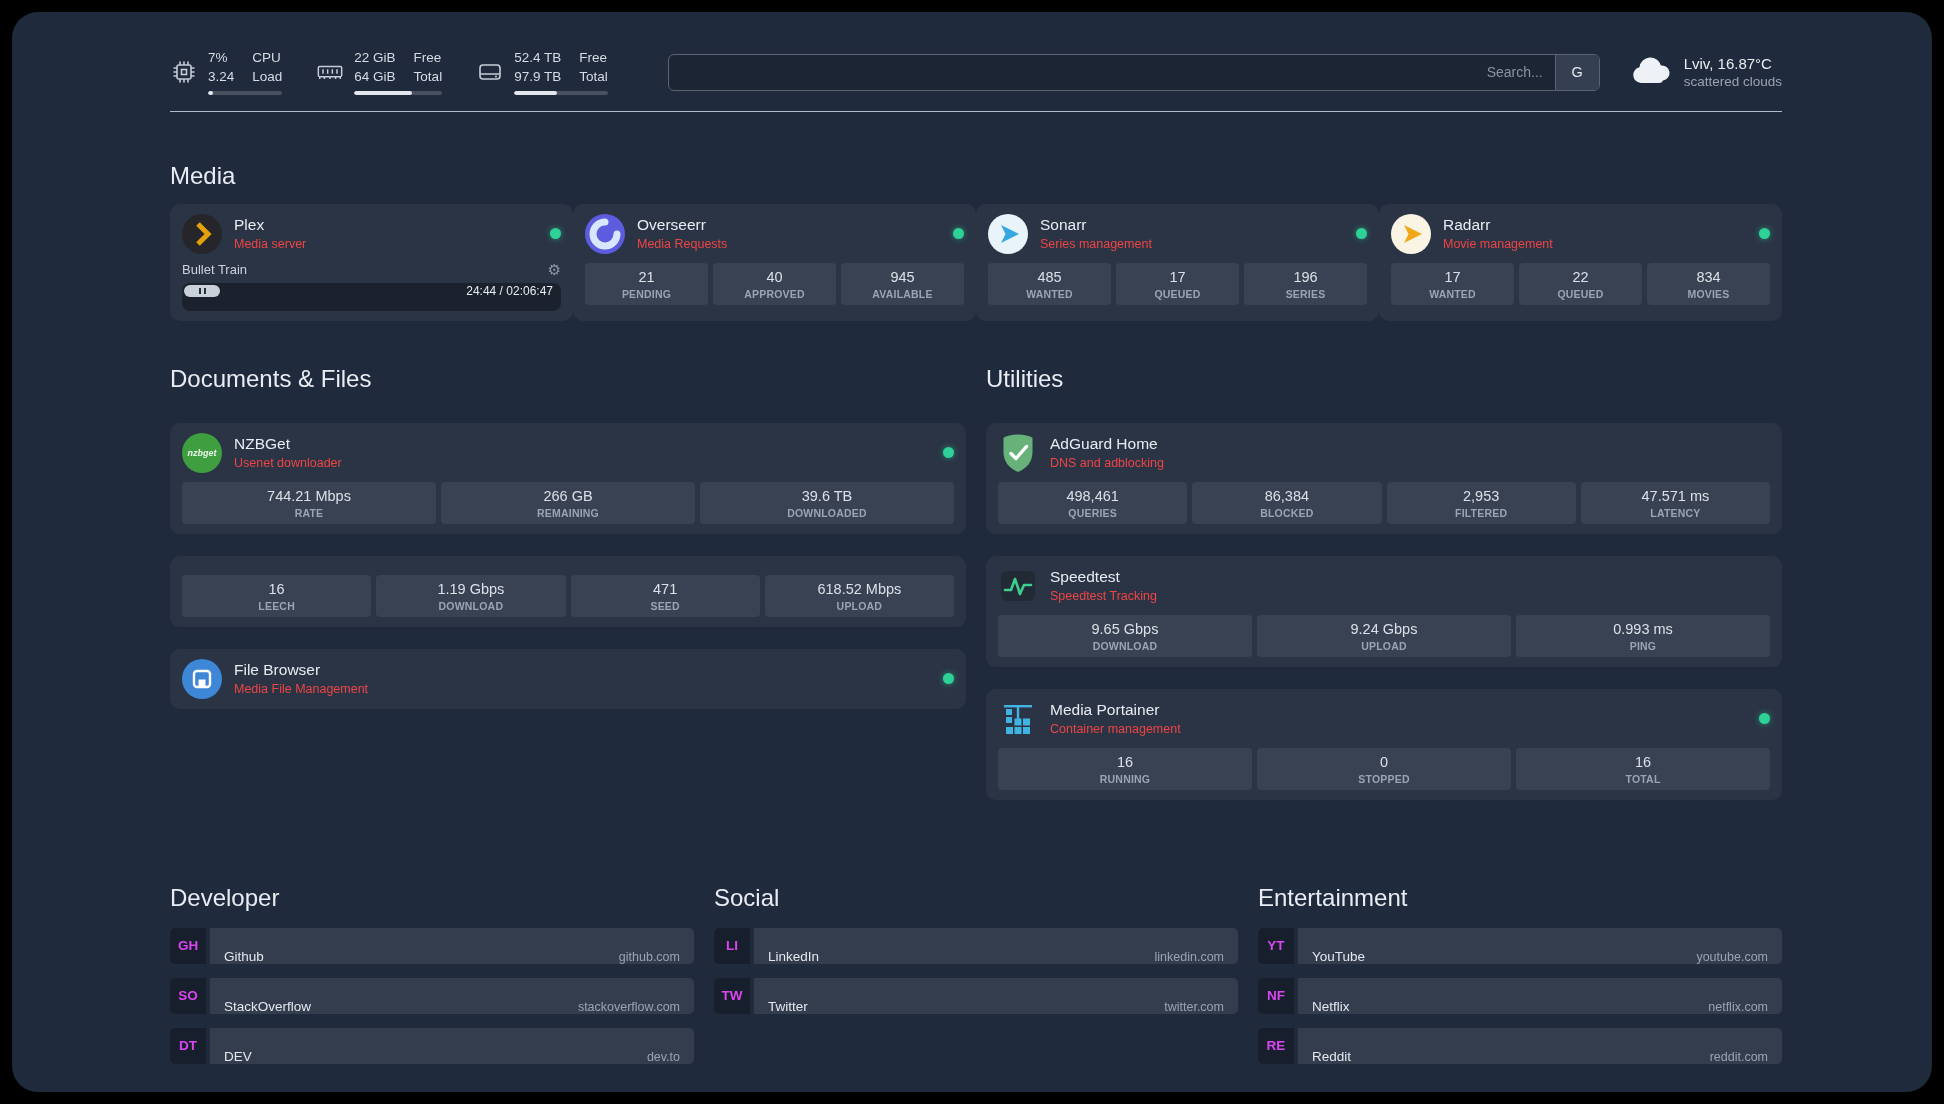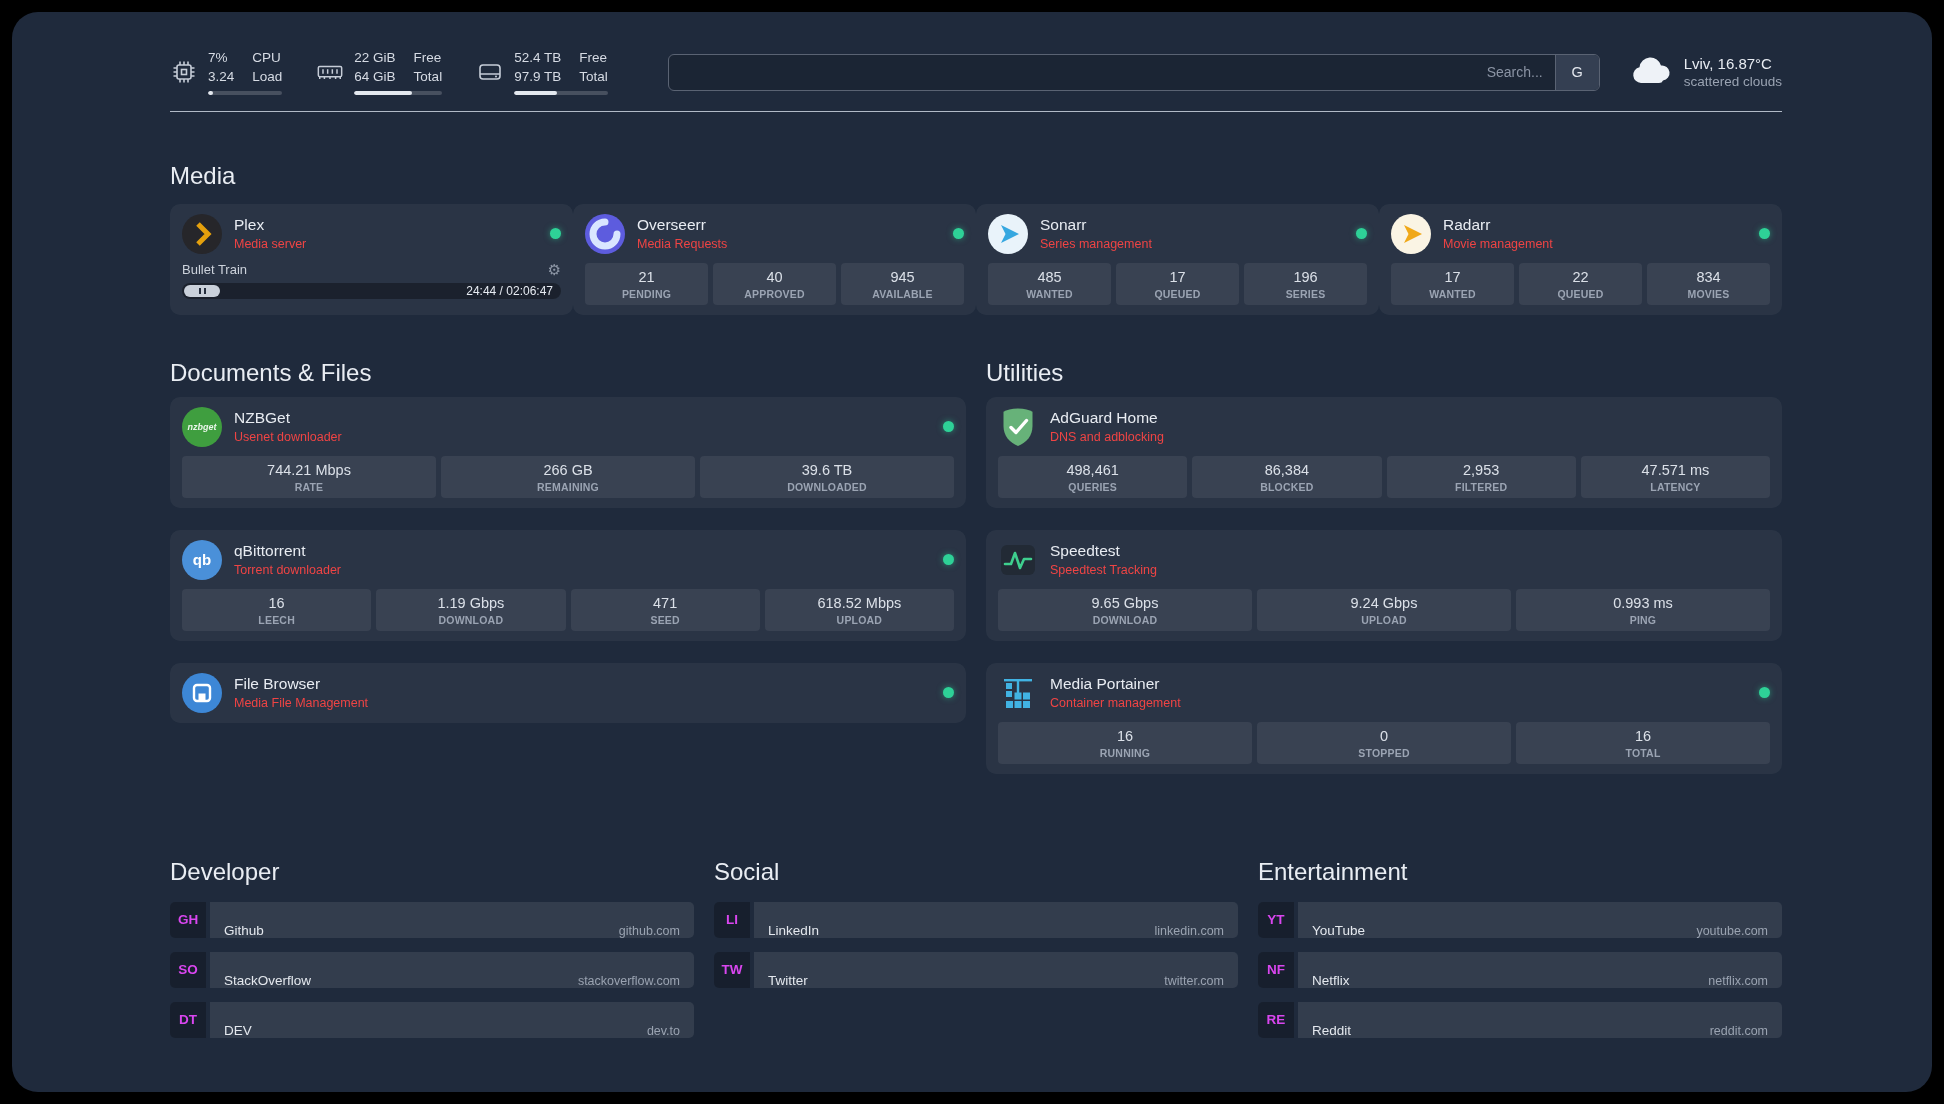--- a/index.html
+++ b/index.html
@@ -42,28 +42,28 @@
   .stats { display:flex; gap:5px; margin-top:9px; }
   .tile { flex:1; background:rgba(255,255,255,0.07); border-radius:4px; text-align:center; padding:6px 4px 5px; }
   .tile-v { font-size:14.5px; color:#dbe0e8; }
   .tile-l { font-size:10.5px; font-weight:bold; color:#9ba4b3; margin-top:3px; letter-spacing:.2px; }
 
   
   .player { margin-top:8px; }
   .player-top { display:flex; align-items:center; justify-content:space-between; }
   .player-title { font-size:13px; color:#ccd2db; }
   .gear { font-size:15px; color:#8d96a5; cursor:pointer; line-height:1; }
-  .player-bar { position:relative; height:16px; margin-top:6px; }
+  .player-bar { position:relative; height:28px; margin-top:6px; }
   .ptrack { position:absolute; inset:0; background:rgba(0,0,0,0.35); border-radius:8px; }
   .pause { position:absolute; left:2px; top:2px; width:36px; height:12px; background:#c9d0da; border-radius:6px; display:flex; align-items:center; justify-content:center; gap:3px; cursor:pointer; }
   .pause i { display:block; width:2px; height:6px; background:#242d3d; }
   .ptime { position:absolute; right:8px; top:1.5px; font-size:12px; color:#e7ebf2; }
 
   .two-col { display:grid; grid-template-columns:1fr 1fr; gap:0 20px; margin-top:44px; }
-  .col .sec-title { margin-bottom:10px; }
+  .col .sec-title { margin-bottom:30px; }
   .col .card { margin-bottom:22px; }
 
   
   .bm-grid { display:grid; grid-template-columns:repeat(3,1fr); gap:20px; margin-top:62px; }
   .bm-group .sec-title { margin-bottom:16px; }
   .bm-row { display:flex; height:36px; margin-bottom:14px; cursor:pointer; }
   .bm-abbr { width:36px; background:rgba(0,0,0,0.24); border-radius:5px 0 0 5px; display:flex; align-items:center; justify-content:center; color:#d946ef; font-size:13.5px; margin-right:4px; flex:none;font-weight:bold; }
   .bm-bar { flex:1; background:rgba(255,255,255,0.09); border-radius:0 5px 5px 0; display:flex; align-items:flex-end; padding:0 14px; }
   .bm-name { font-size:13.5px; color:#e4e8ee; }
   .bm-domain { margin-left:auto; font-size:12.5px; color:#9aa3b1; }
@@ -325,32 +325,20 @@
             <div class="tile-l">REMAINING</div>
           </div>
           <div class="tile">
             <div class="tile-v">39.6 TB</div>
             <div class="tile-l">DOWNLOADED</div>
           </div>
         </div>
       </div>
 
       <div class="card">
-        <div class="svc-head">
-          <span class="svc-icon">
-            <span class="circ" style="background:#4a90d9;">
-                <span style="color:#fff;font-size:15px;font-weight:bold;">qb</span>
-              </span>
-          </span>
-          <div class="svc-meta">
-            <div class="svc-name">qBittorrent</div>
-            <div class="svc-desc">Torrent downloader</div>
-          </div>
-          <span class="dot"></span>
-        </div>
         <div class="stats">
           <div class="tile">
             <div class="tile-v">16</div>
             <div class="tile-l">LEECH</div>
           </div>
           <div class="tile">
             <div class="tile-v">1.19 Gbps</div>
             <div class="tile-l">DOWNLOAD</div>
           </div>
           <div class="tile">

